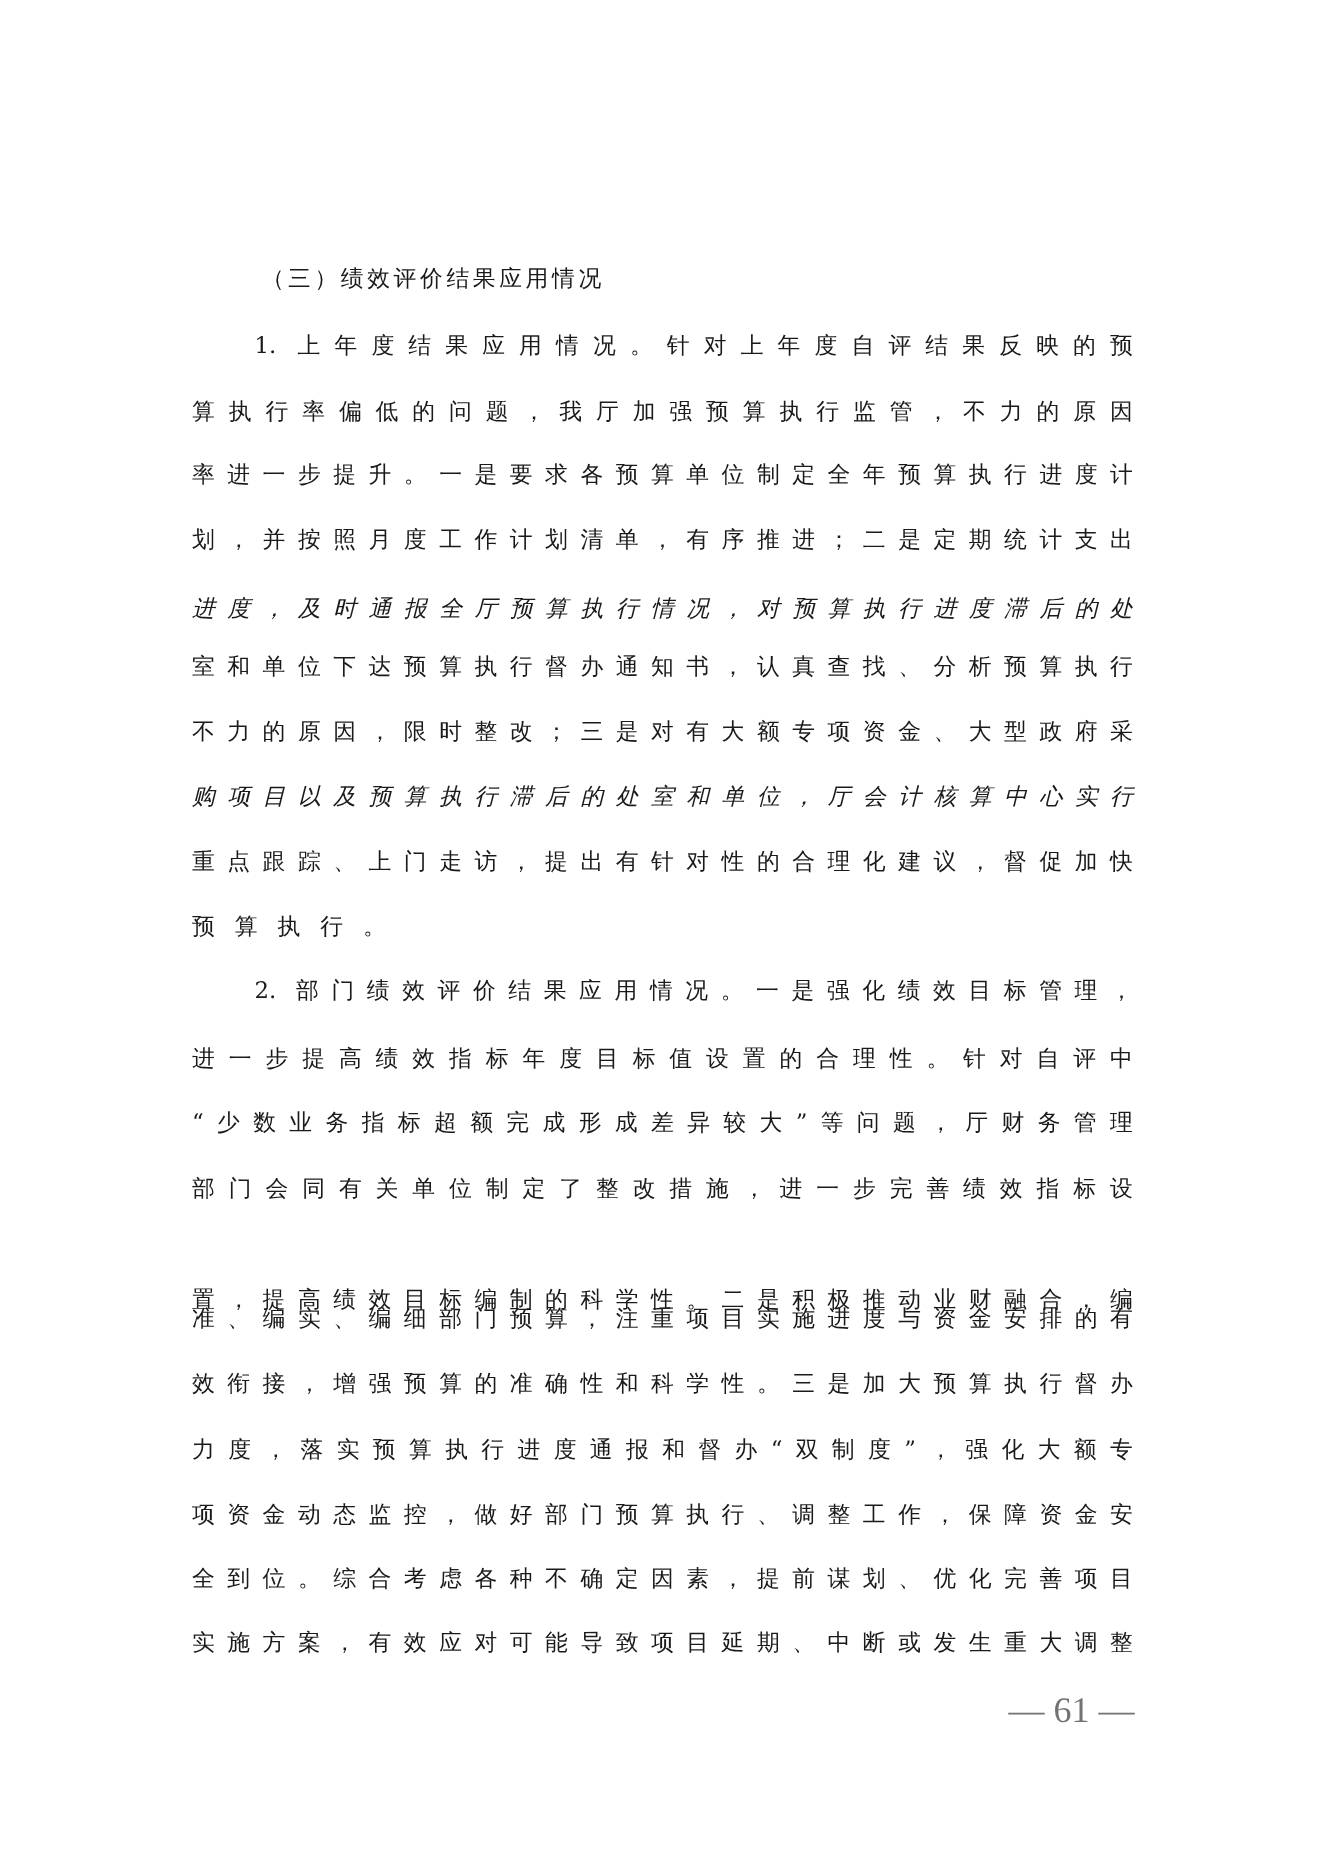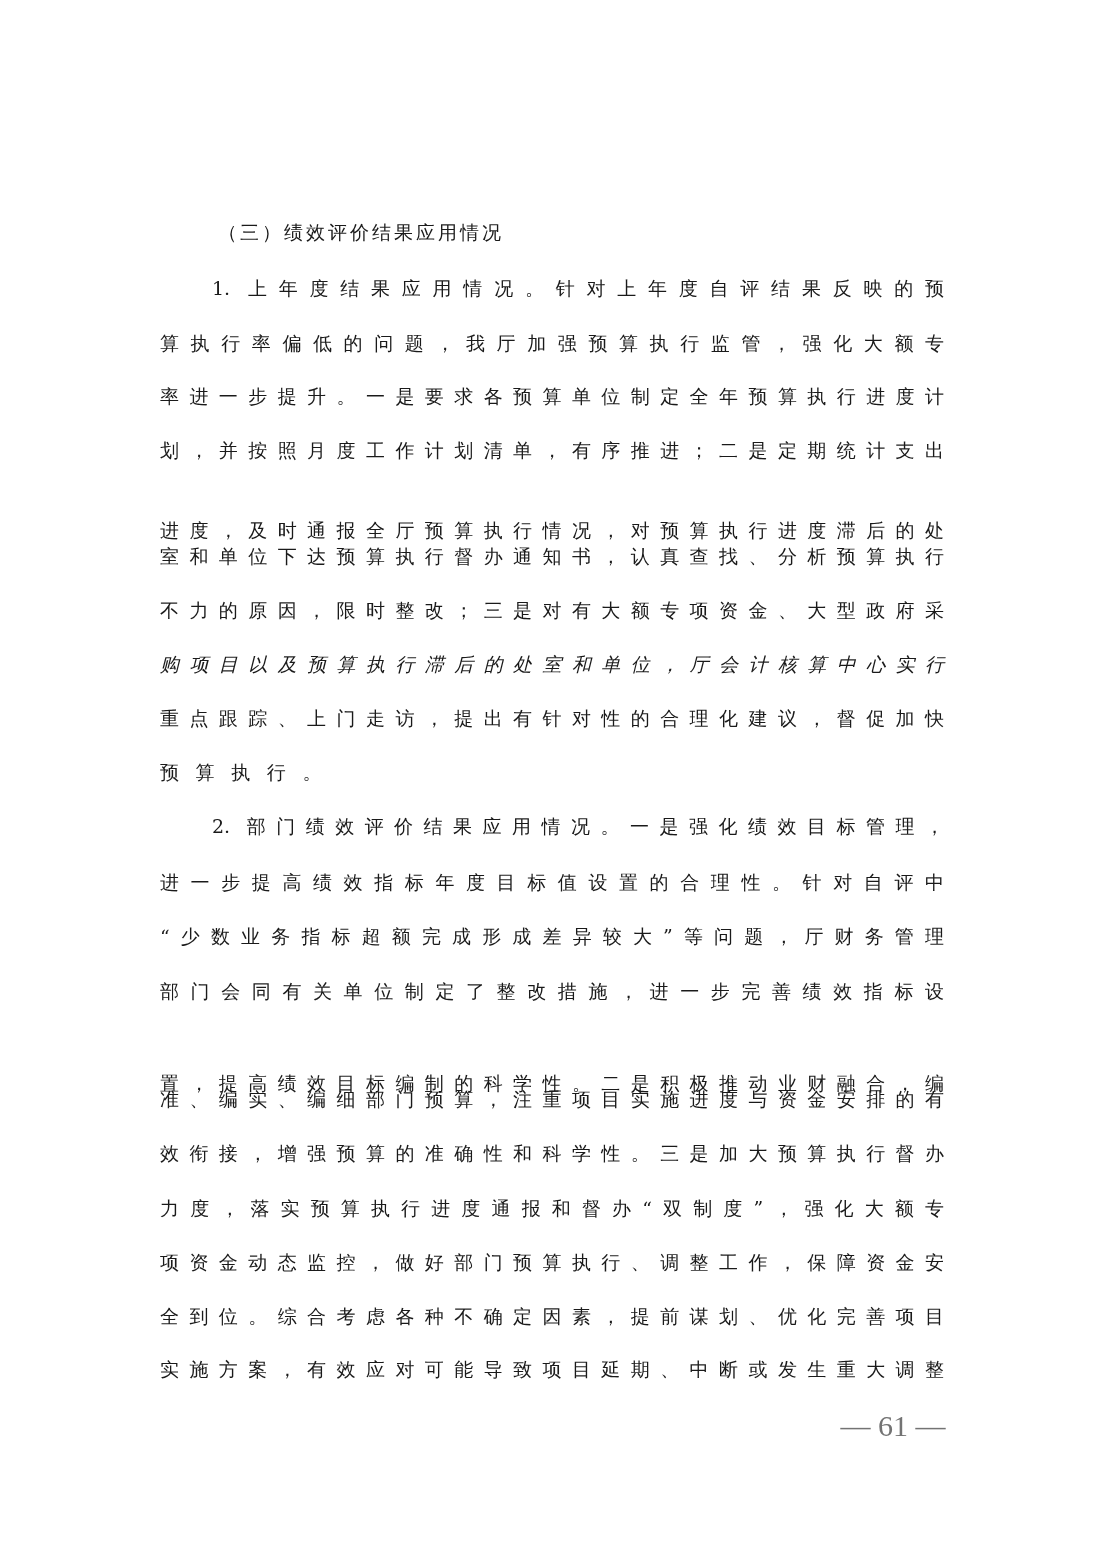--- a/index.html
+++ b/index.html
@@ -63,24 +63,24 @@
   </style>
 </head>
 <body>
 
 <div class="page">
 
   <div class="line heading" style="top:205px;">（三）绩效评价结果应用情况</div>
 
   <div>
     <div class="line indent" style="top:261px;">1.  上年度结果应用情况。针对上年度自评结果反映的预</div>
-    <div class="line" style="top:316px;">算执行率偏低的问题，我厅加强预算执行监管，强化大额专</div>
+    <div class="line" style="top:316px;">算执行率偏低的问题，我厅加强预算执行监管，不力的原因</div>
     <div class="line" style="top:369px;">率进一步提升。一是要求各预算单位制定全年预算执行进度计</div>
     <div class="line" style="top:423px;">划，并按照月度工作计划清单，有序推进；二是定期统计支出</div>
-    <div class="line" style="top:503px;">进度，及时通报全厅预算执行情况，对预算执行进度滞后的处</div>
+    <div class="line" style="top:480px;font-style:italic;">进度，及时通报全厅预算执行情况，对预算执行进度滞后的处</div>
     <div class="line" style="top:529px;">室和单位下达预算执行督办通知书，认真查找、分析预算执行</div>
     <div class="line" style="top:583px;">不力的原因，限时整改；三是对有大额专项资金、大型政府采</div>
     <div class="line" style="top:637px;font-style:italic;">购项目以及预算执行滞后的处室和单位，厅会计核算中心实行</div>
     <div class="line" style="top:691px;">重点跟踪、上门走访，提出有针对性的合理化建议，督促加快</div>
     <div class="line last" style="top:745px;">预算执行。</div>
   </div>
 
   <div>
     <div class="line indent" style="top:799px;">2. 部门绩效评价结果应用情况。一是强化绩效目标管理，</div>
     <div class="line" style="top:855px;">进一步提高绩效指标年度目标值设置的合理性。针对自评中</div>

